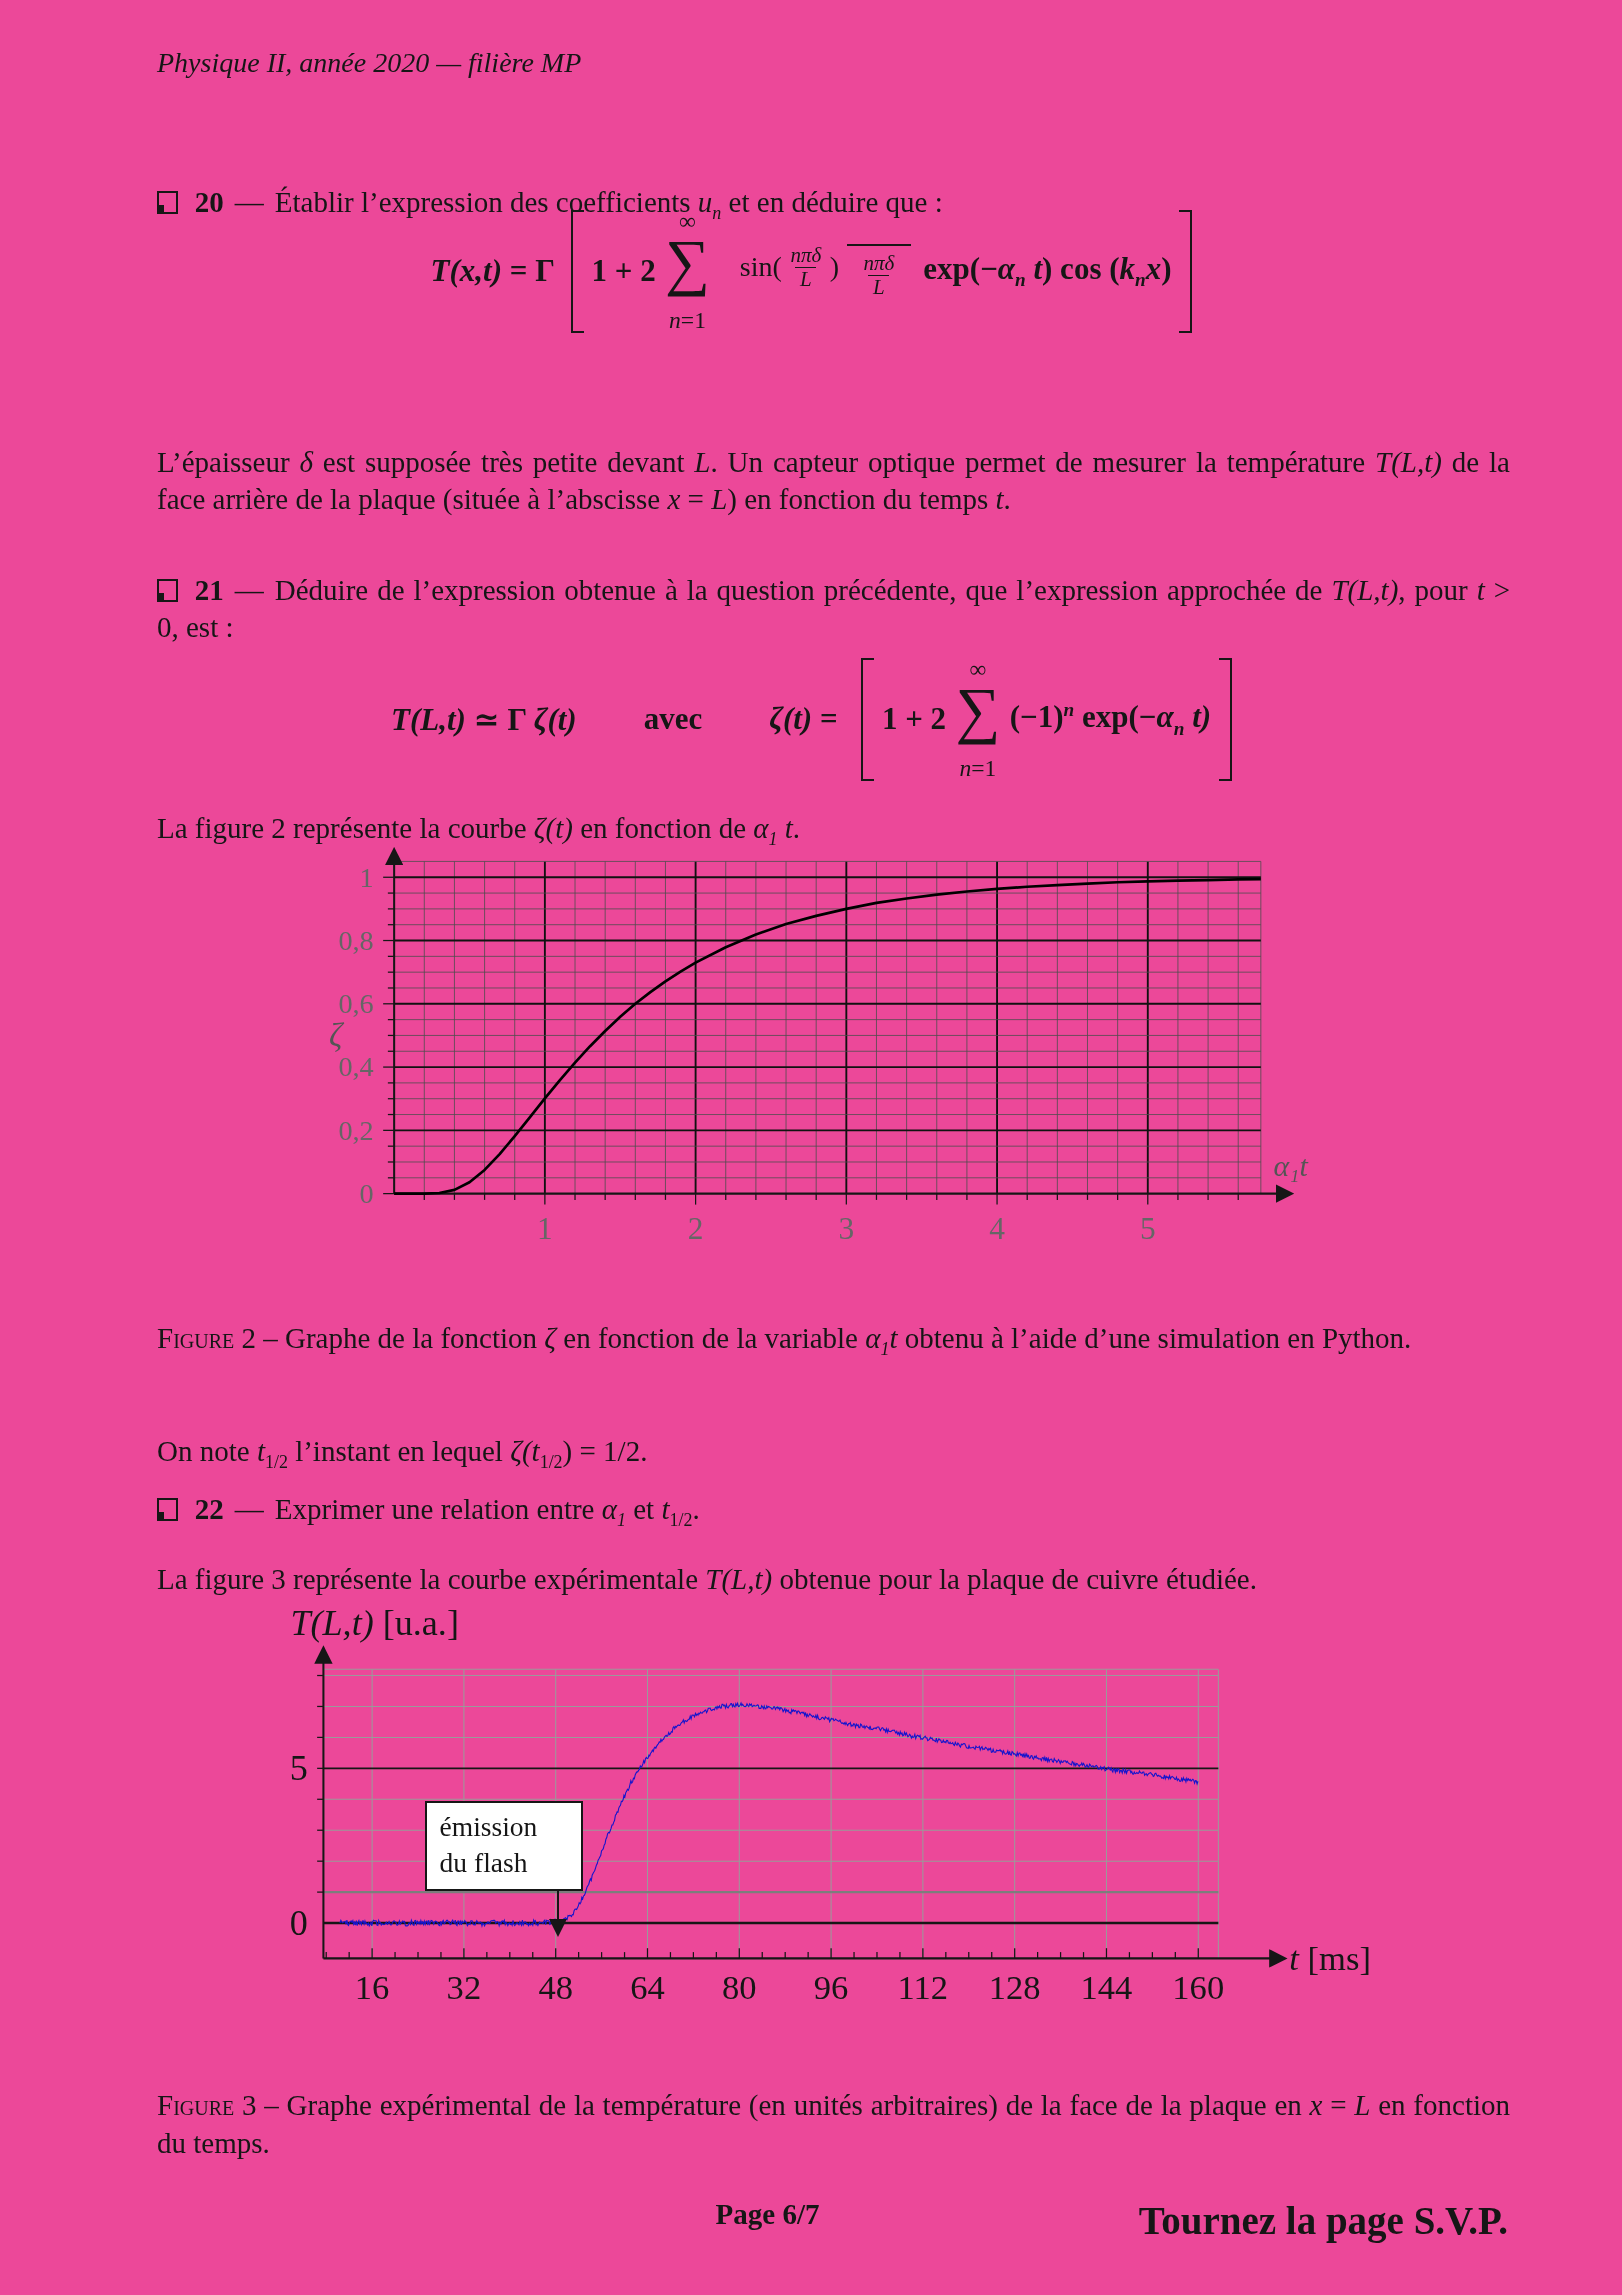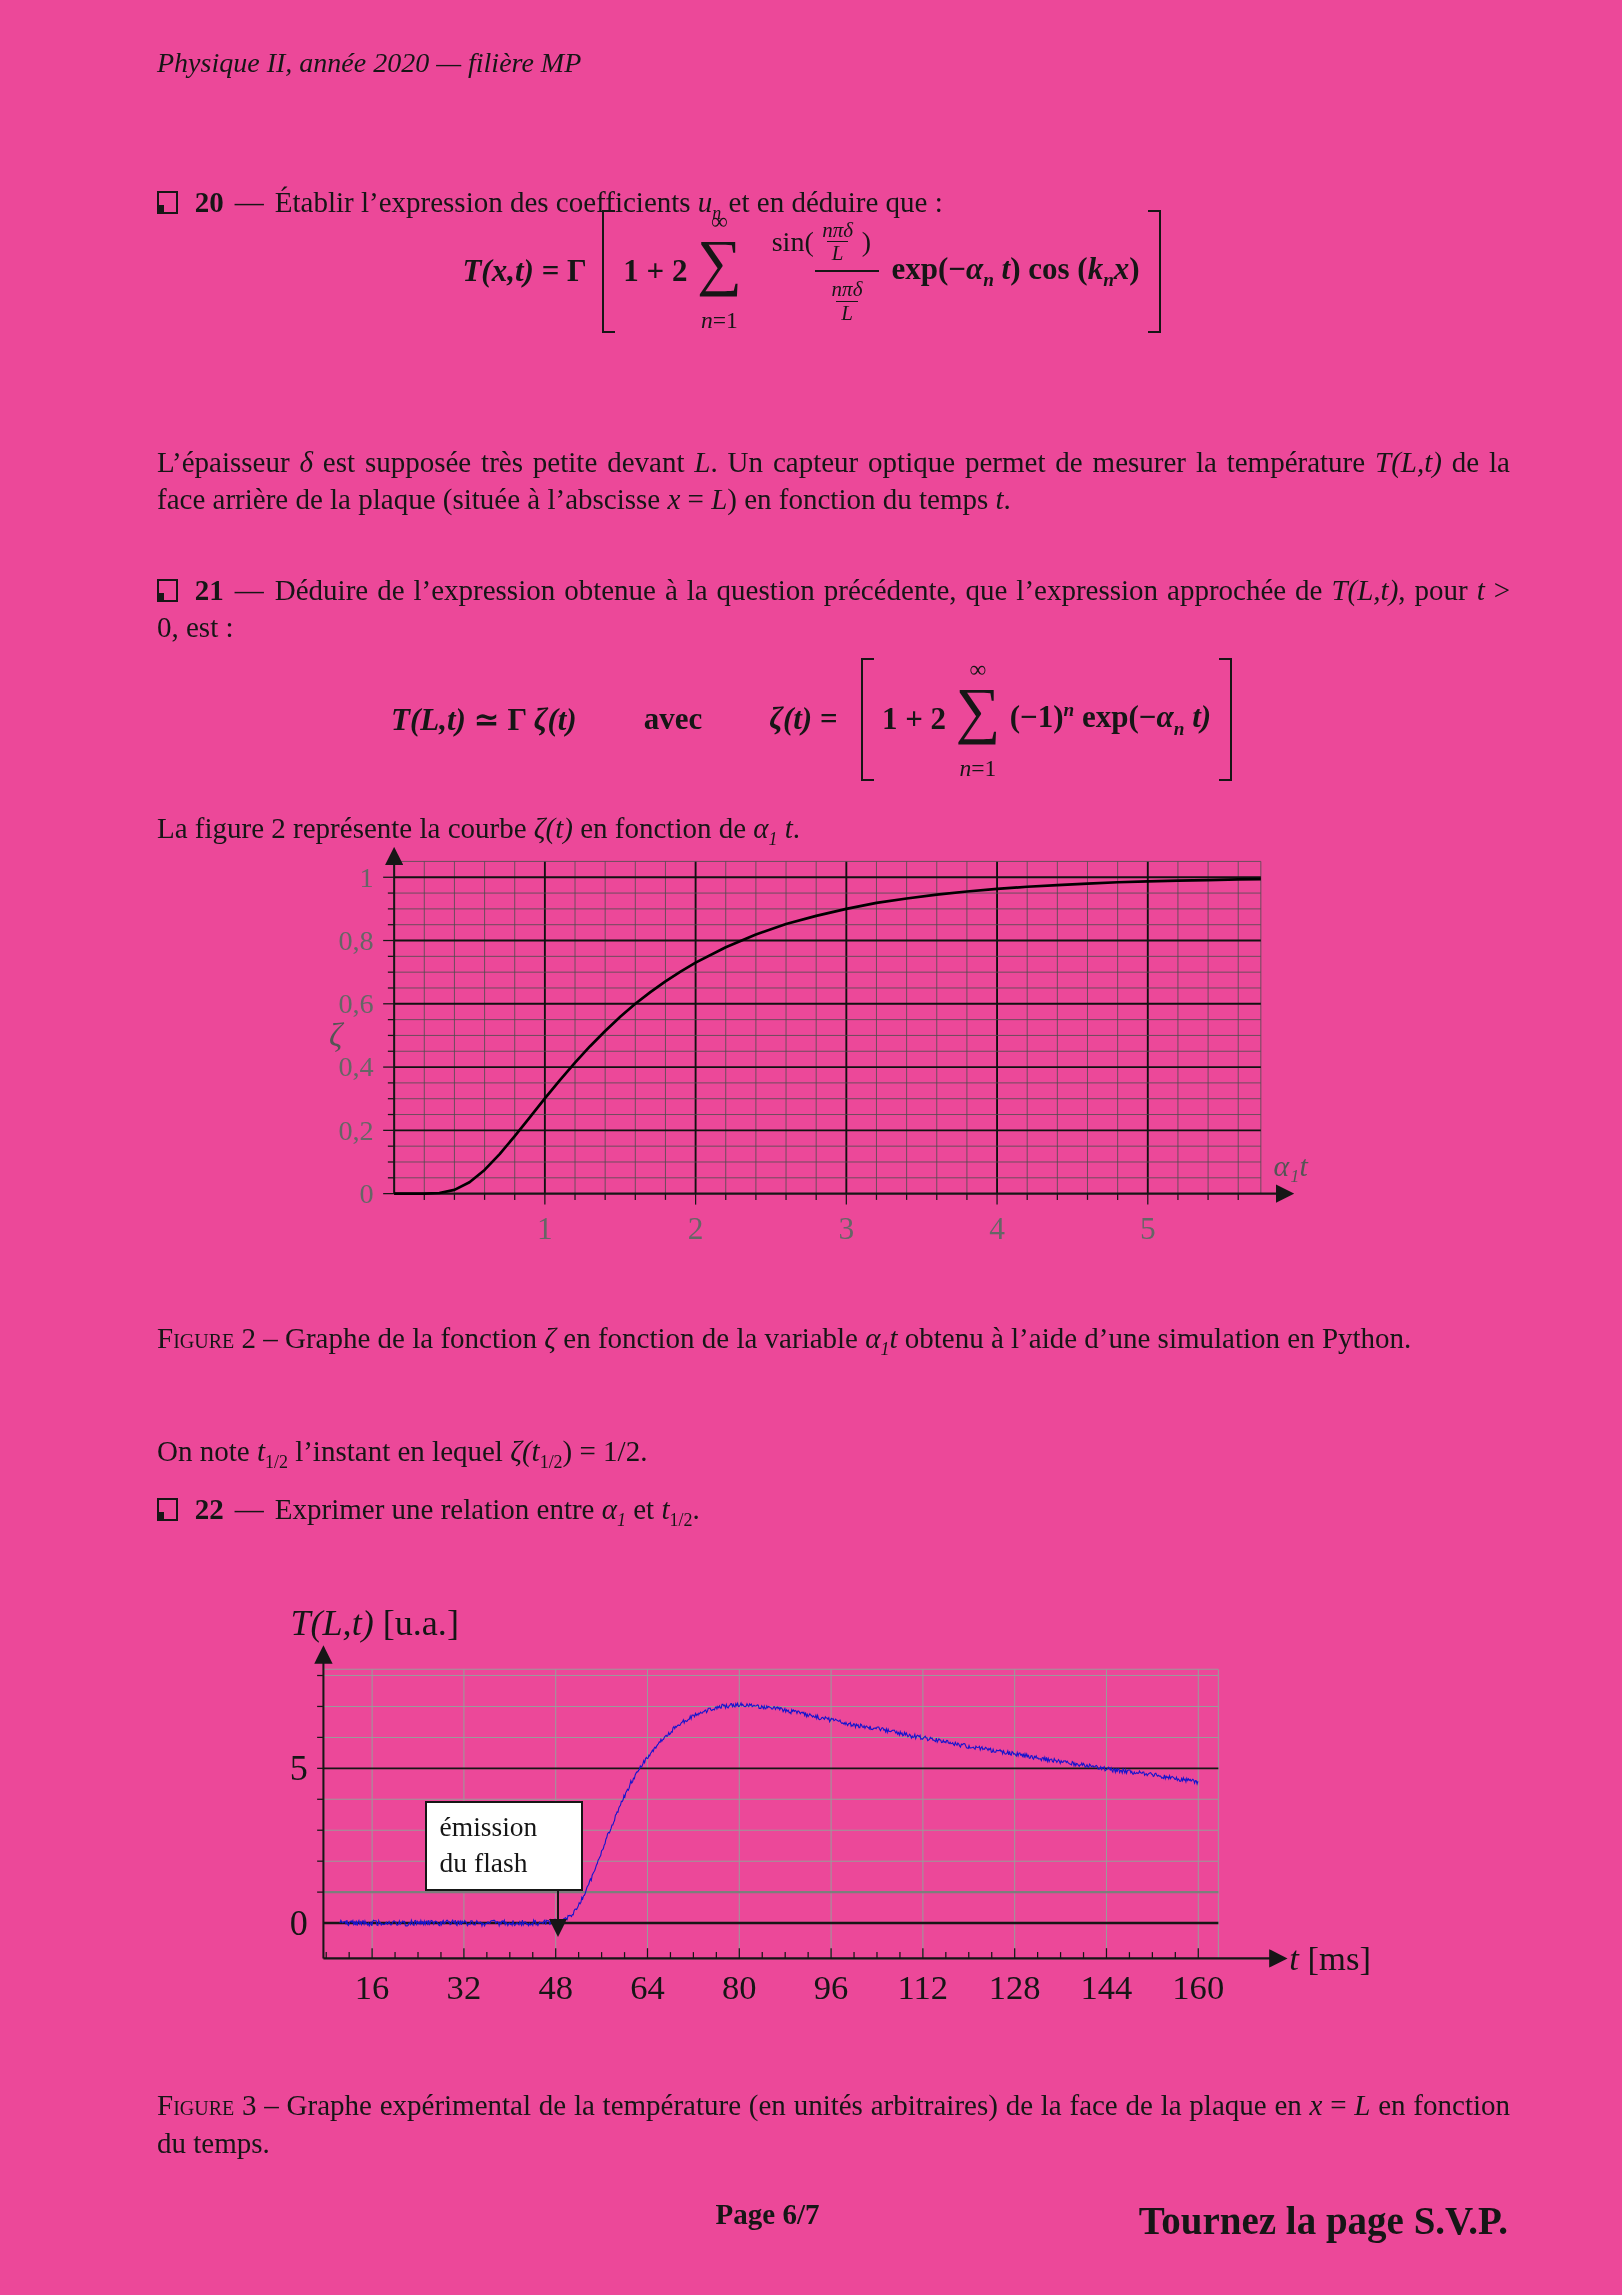--- a/index.html
+++ b/index.html
@@ -17,21 +17,21 @@
   
   .eq{position:absolute;left:0;width:1623px;display:flex;justify-content:center;align-items:center;
       font-size:31px;}
   .eq .piece{white-space:pre;font-weight:bold;}
   .lbr{width:11px;align-self:stretch;border:2.4px solid #161616;border-right:none;margin:0 7.9px 0 15.7px;}
   .rbr{width:11px;align-self:stretch;border:2.4px solid #161616;border-left:none;margin-left:7.9px;}
   .sum{display:inline-flex;flex-direction:column;align-items:center;line-height:1;margin:0 9.4px;}
   .sum .top{font-size:23.6px;margin-bottom:3.1px;}
   .sum .sigma{font-size:63px;line-height:0.82;}
   .sum .bot{font-size:23.6px;margin-top:21px;}
-  .frac{display:inline-flex;flex-direction:column;align-items:flex-end;margin:0 12.6px;font-size:28px;}
+  .frac{display:inline-flex;flex-direction:row;align-items:flex-start;margin:0 12.6px;font-size:28px;}
   .frac .fnum{padding:0 7.9px 4.7px;display:flex;align-items:center;}
   .frac .fden{border-top:2px solid #161616;padding:6.3px 7.9px 0;display:flex;align-items:center;}
   .sfrac{display:inline-flex;flex-direction:column;align-items:center;font-size:21px;line-height:1.08;margin:0 3.9px;}
   .sfrac .snum{padding:0 4.7px;}
   .sfrac .sden{border-top:1.6px solid #161616;padding:0 4.7px;}
   .avec{margin:0 67px;}
   
   .figwrap{position:absolute;}
   svg{font-family:"Liberation Serif","DejaVu Serif",serif;}
   .flash-box{position:absolute;left:166px;top:207px;width:132px;padding:6.3px 9.4px 7.9px 12.6px;
@@ -240,20 +240,21 @@
   <p class="caption" style="top:1291px">
     <span class="sc">Figure 2</span><span> – </span><span><span>Graphe de la fonction </span><span class="mi">ζ</span><span> en fonction de la variable </span><span class="mi">α</span><sub class="mi">1</sub><span class="mi">t</span><span> obtenu à l’aide d’une simulation en Python.</span></span>
   </p>
 
   <p class="textblock" style="top:1404px"><span>On note </span><span class="mi">t</span><sub>1/2</sub><span> l’instant en lequel </span><span class="mi">ζ(t</span><sub>1/2</sub><span>) = 1/2.</span></p>
 
   <p class="textblock" style="top:1462px">
     <span class="qbox"></span><span class="qnum">22</span><span class="qdash">—</span><span><span>Exprimer une relation entre </span><span class="mi">α</span><sub class="mi">1</sub><span> et </span><span class="mi">t</span><sub>1/2</sub><span>.</span></span>
   </p>
 
+  <p class="textblock" style="top:1532px"><span>La figure 3 représente la courbe expérimentale </span><span class="mi">T(L,t)</span><span> obtenue pour la plaque de cuivre étudiée.</span></p>
 
   <div class="figwrap" style="left:259px;top:1594px;width:1233px;height:428px;">
     <svg id="fig3-svg" width="1233" height="428" viewBox="0 0 1570 545">
         <defs>
           <marker id="arr3" viewBox="0 0 10 10" refX="8" refY="5" markerWidth="9" markerHeight="9" orient="auto-start-reverse">
             <path d="M0,0 L10,5 L0,10 z" fill="#161616"></path>
           </marker>
         </defs>
         <g>
           <line x1="144" y1="95.92000000000002" x2="144" y2="464" stroke="#9a9a9a" stroke-width="1.3"></line>

